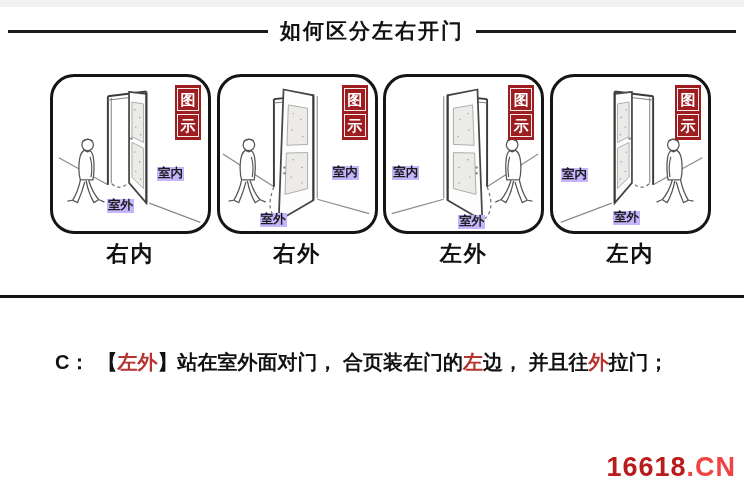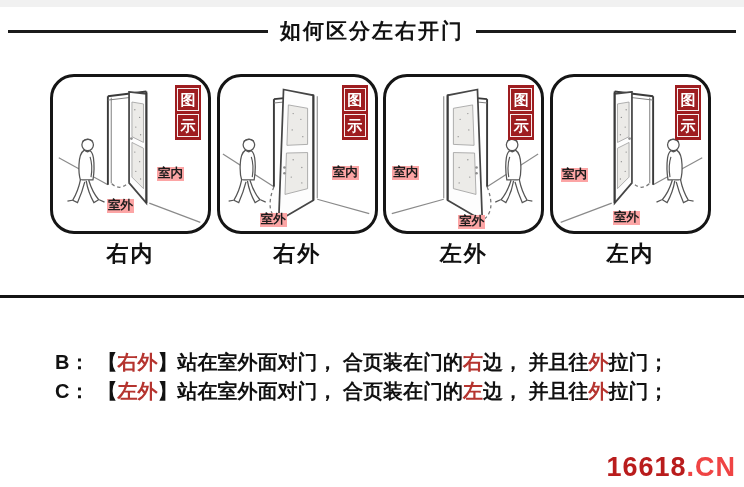--- a/index.html
+++ b/index.html
@@ -13,21 +13,21 @@
   
   .title-row{position:absolute;top:17px;left:8px;right:8px;height:28px;display:flex;align-items:center;gap:12px;}
   .title-line{flex:1;height:3px;background:#1b1b1b;}
   .title-text{font-size:21px;font-weight:bold;letter-spacing:2px;white-space:nowrap;}
 
   
   .panels{position:absolute;top:74px;left:50px;width:661px;height:160px;display:flex;justify-content:space-between;}
   .panel{position:relative;width:161px;height:160px;border:3px solid #151515;border-radius:24px;background:#fff;box-sizing:border-box;}
   .panel svg{position:absolute;left:0;top:0;width:100%;height:100%;}
   .panel svg.mirror{transform:scaleX(-1);}
-  .room-label{position:absolute;font-size:12.5px;font-weight:bold;color:#1c1c1c;background:#fca5a5;padding:0 1px;line-height:1.1;white-space:nowrap;}
+  .room-label{position:absolute;font-size:12.5px;font-weight:bold;color:#1c1c1c;background:#c4b5fd;padding:0 1px;line-height:1.1;white-space:nowrap;}
   .badge{position:absolute;top:8px;right:7px;width:26px;background:#9e1d20;padding:3px 2px;display:flex;flex-direction:column;gap:3px;box-sizing:border-box;}
   .badge .bchar{display:block;border:1px solid rgba(255,255,255,.92);color:#fff;font-size:15px;font-weight:bold;text-align:center;line-height:21px;}
 
   
   .wall{stroke:#8a8a8a;stroke-width:1.2;fill:none;}
   .fr{stroke:#3a3a3a;stroke-width:2;fill:none;}
   .frt{stroke:#7a7a7a;stroke-width:1;fill:none;}
   .door{fill:#fdfdfd;stroke:#454545;stroke-width:1.8;}
   .gl{fill:#ecebe8;stroke:#9a9a9a;stroke-width:.8;}
   .dot{fill:#8f8f8f;}
@@ -248,23 +248,20 @@
     <div class="caption">右外</div>
     <div class="caption">左外</div>
     <div class="caption">左内</div>
   </div>
 
   <div class="divider"></div>
 
 
   <div class="rules">
     <div class="rule">
-      <span class="rl">B：</span><span>【</span><span class="red">右外</span><span>】</span><span>站在室外面对门， 合页装在门的</span><span class="red">右</span><span>边， 并且往</span><span class="red">外</span><span>拉门；</span>
-    </div>
-    <div class="rule">
       <span class="rl">C：</span><span>【</span><span class="red">左外</span><span>】</span><span>站在室外面对门， 合页装在门的</span><span class="red">左</span><span>边， 并且往</span><span class="red">外</span><span>拉门；</span>
     </div>
   </div>
 
   <div class="logo">
     <span class="num">16618</span><span class="suf">.CN</span>
   </div>
 </div>
 
 </body></html>

